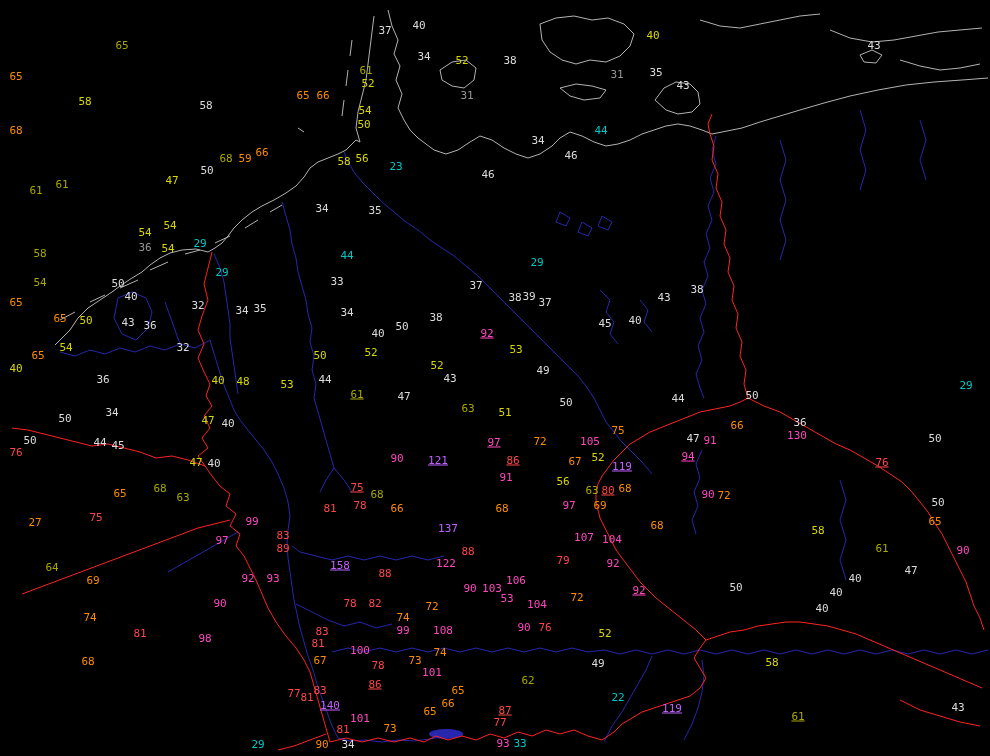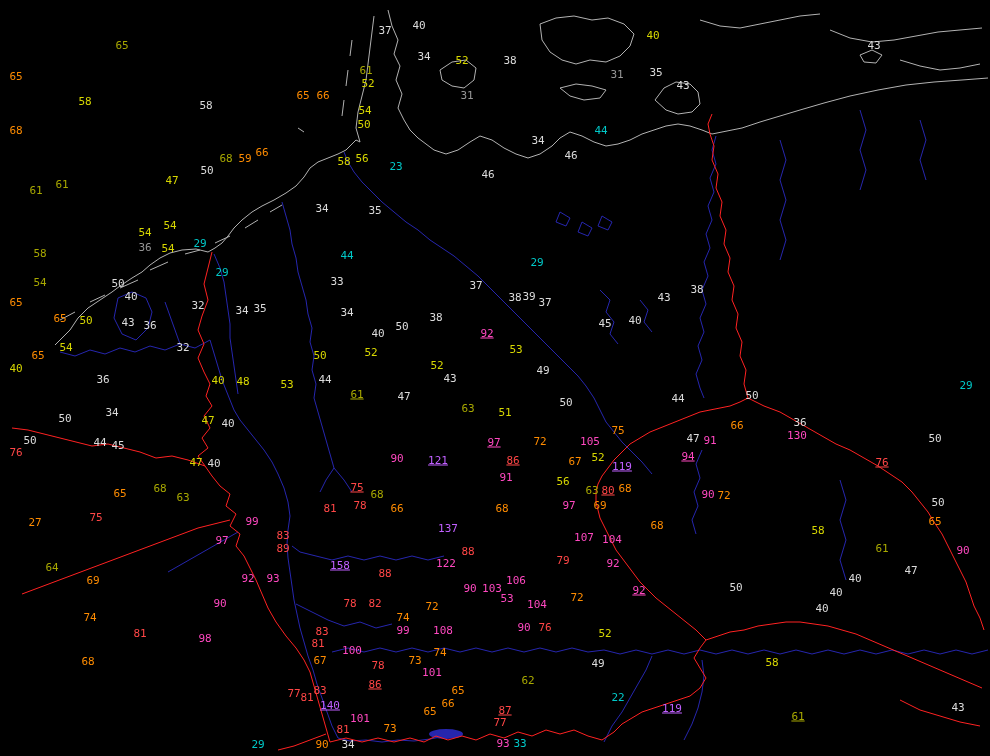--- a/index.html
+++ b/index.html
@@ -264,21 +264,21 @@
       <span class="station" style="left: 911px; top: 570px; color: rgb(220, 220, 220);">47</span>
       <span class="station" style="left: 855px; top: 578px; color: rgb(220, 220, 220);">40</span>
       <span class="station" style="left: 836px; top: 592px; color: rgb(220, 220, 220);">40</span>
       <span class="station" style="left: 822px; top: 608px; color: rgb(220, 220, 220);">40</span>
       <span class="station" style="left: 736px; top: 587px; color: rgb(220, 220, 220);">50</span>
       <span class="station" style="left: 90px; top: 617px; color: rgb(255, 140, 0);">74</span>
       <span class="station" style="left: 140px; top: 633px; color: rgb(255, 70, 70);">81</span>
       <span class="station" style="left: 205px; top: 638px; color: rgb(255, 72, 192);">98</span>
       <span class="station" style="left: 88px; top: 661px; color: rgb(255, 140, 0);">68</span>
       <span class="station" style="left: 320px; top: 660px; color: rgb(255, 140, 0);">67</span>
-      <span class="station" style="left: 352px; top: 650px; color: rgb(255, 72, 192);">100</span>
+      <span class="station" style="left: 360px; top: 650px; color: rgb(255, 72, 192);">100</span>
       <span class="station" style="left: 318px; top: 643px; color: rgb(255, 70, 70);">81</span>
       <span class="station" style="left: 378px; top: 665px; color: rgb(255, 70, 70);">78</span>
       <span class="station" style="left: 415px; top: 660px; color: rgb(255, 140, 0);">73</span>
       <span class="station" style="left: 440px; top: 652px; color: rgb(255, 140, 0);">74</span>
       <span class="station" style="left: 432px; top: 672px; color: rgb(255, 72, 192);">101</span>
       <span class="station u" style="left: 375px; top: 684px; color: rgb(255, 70, 70);">86</span>
       <span class="station" style="left: 322px; top: 631px; color: rgb(255, 70, 70);">83</span>
       <span class="station" style="left: 294px; top: 693px; color: rgb(255, 70, 70);">77</span>
       <span class="station" style="left: 320px; top: 690px; color: rgb(255, 70, 70);">83</span>
       <span class="station" style="left: 307px; top: 697px; color: rgb(255, 70, 70);">81</span>

